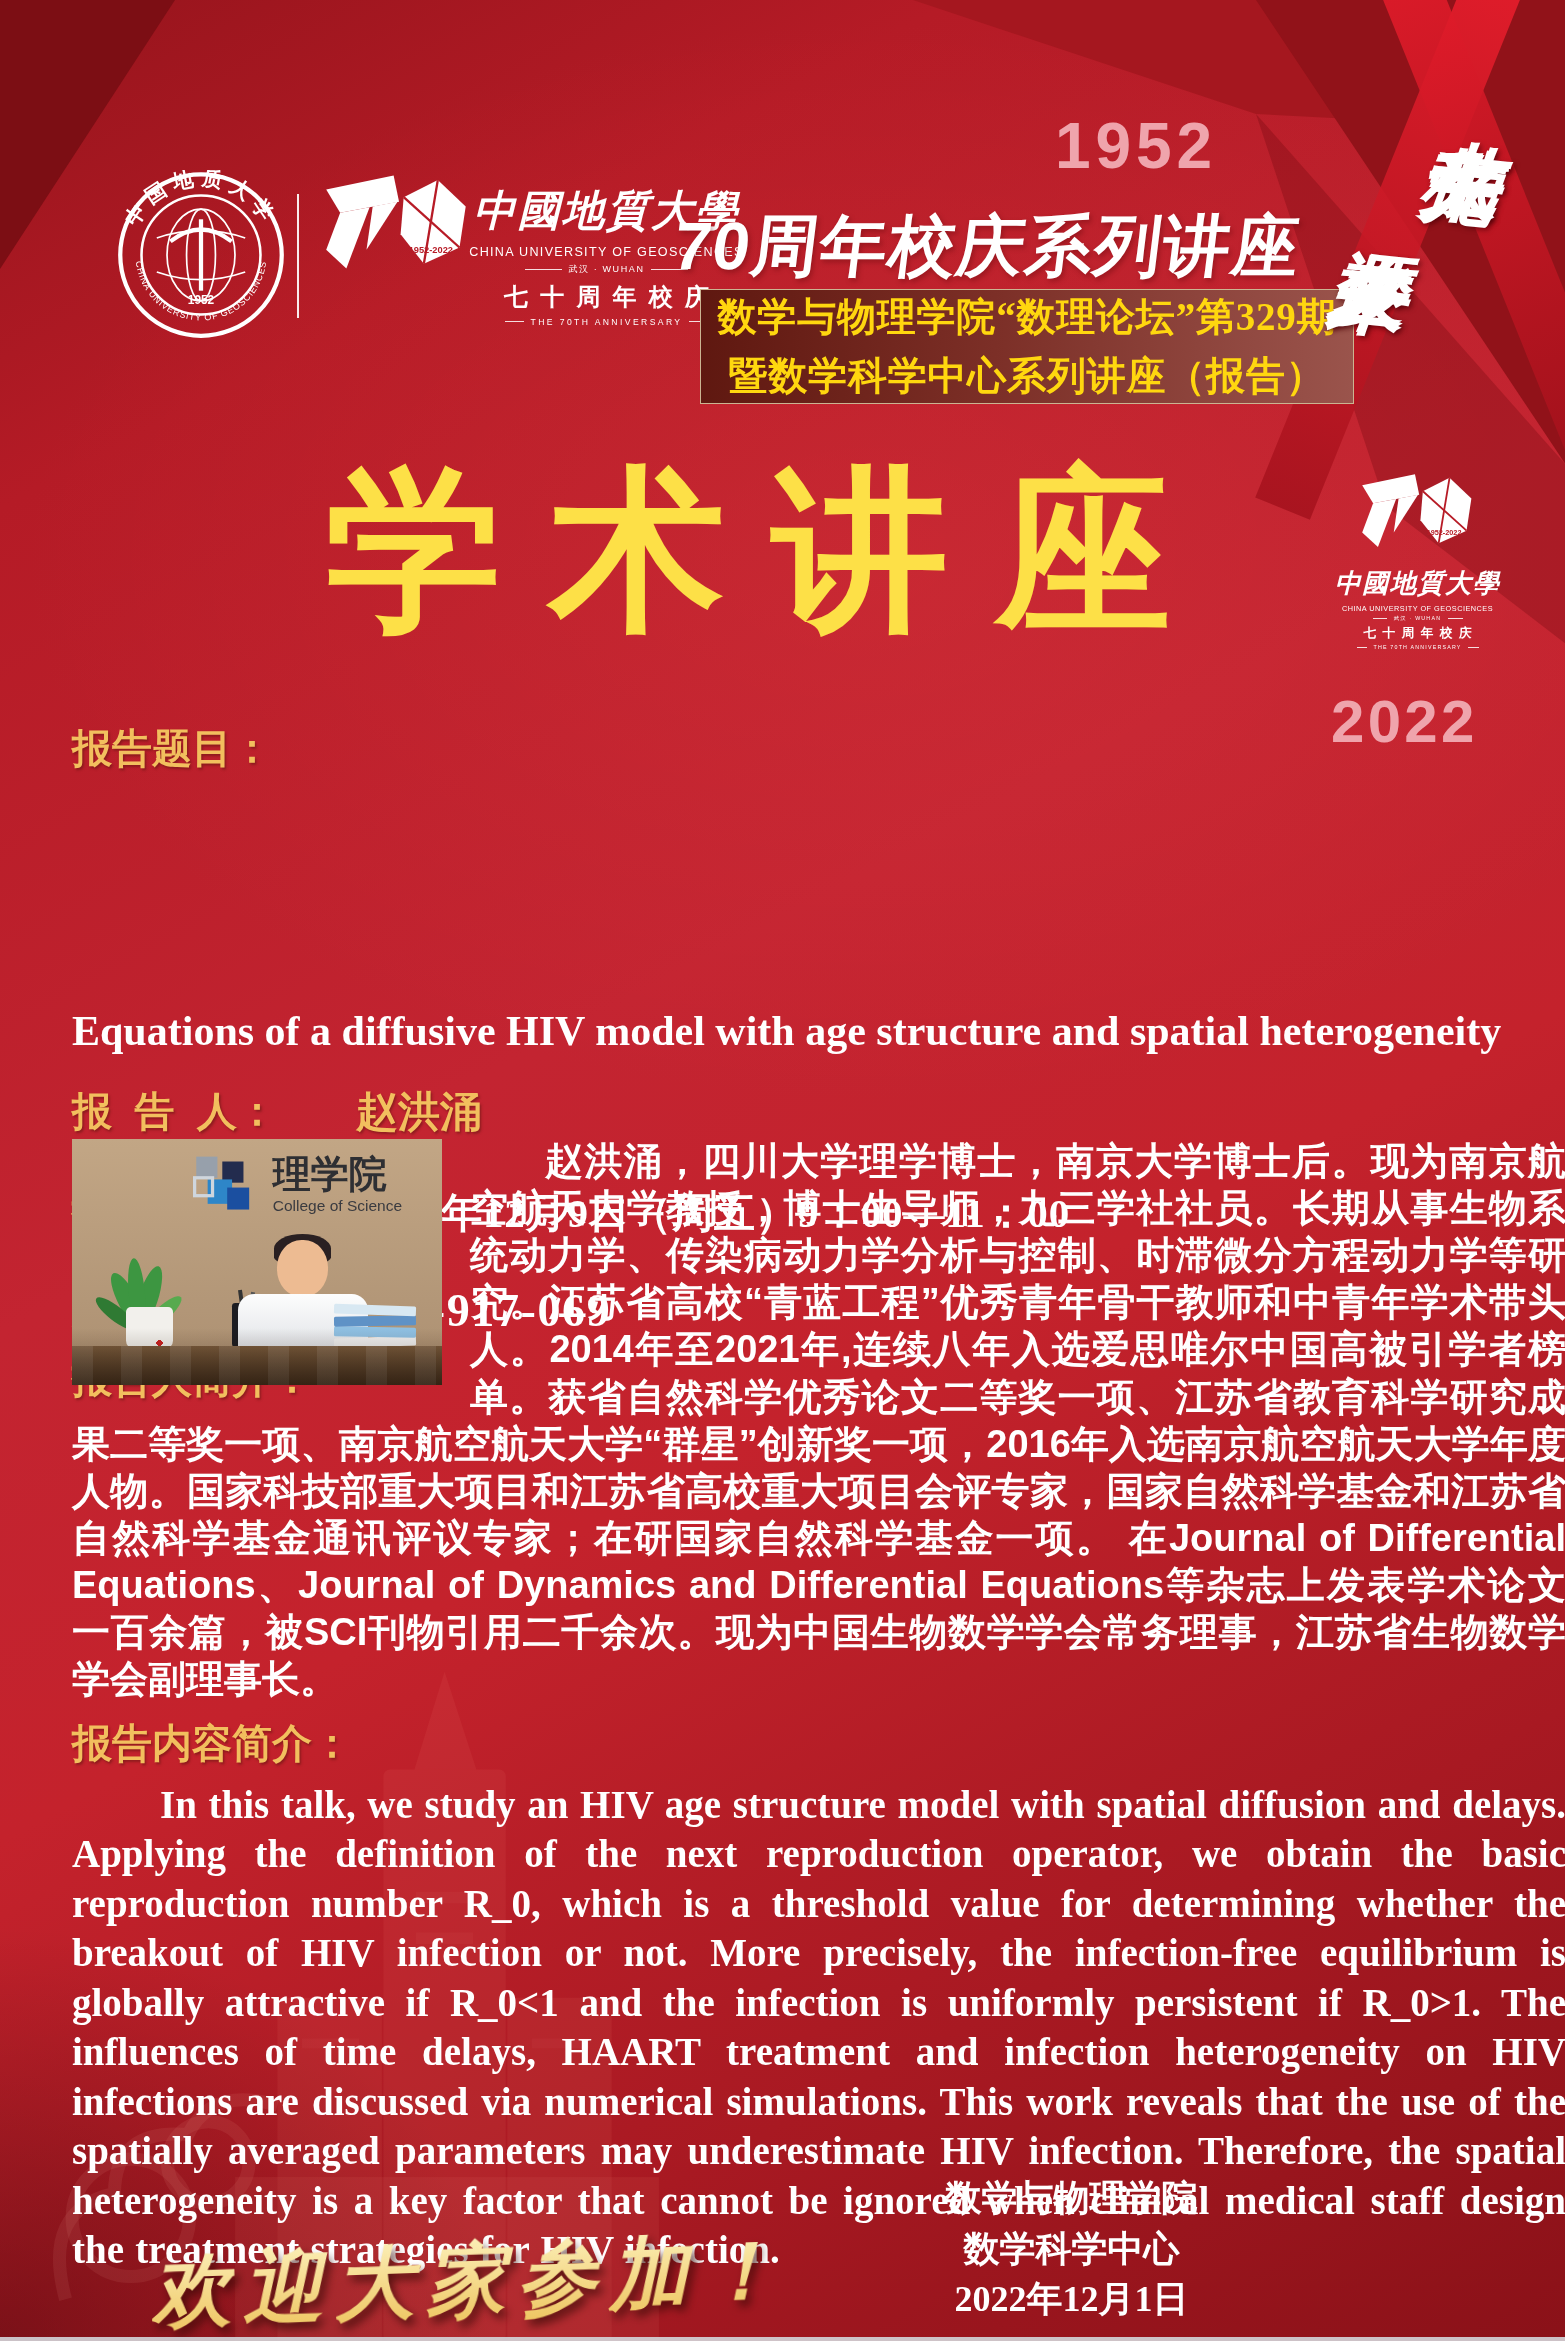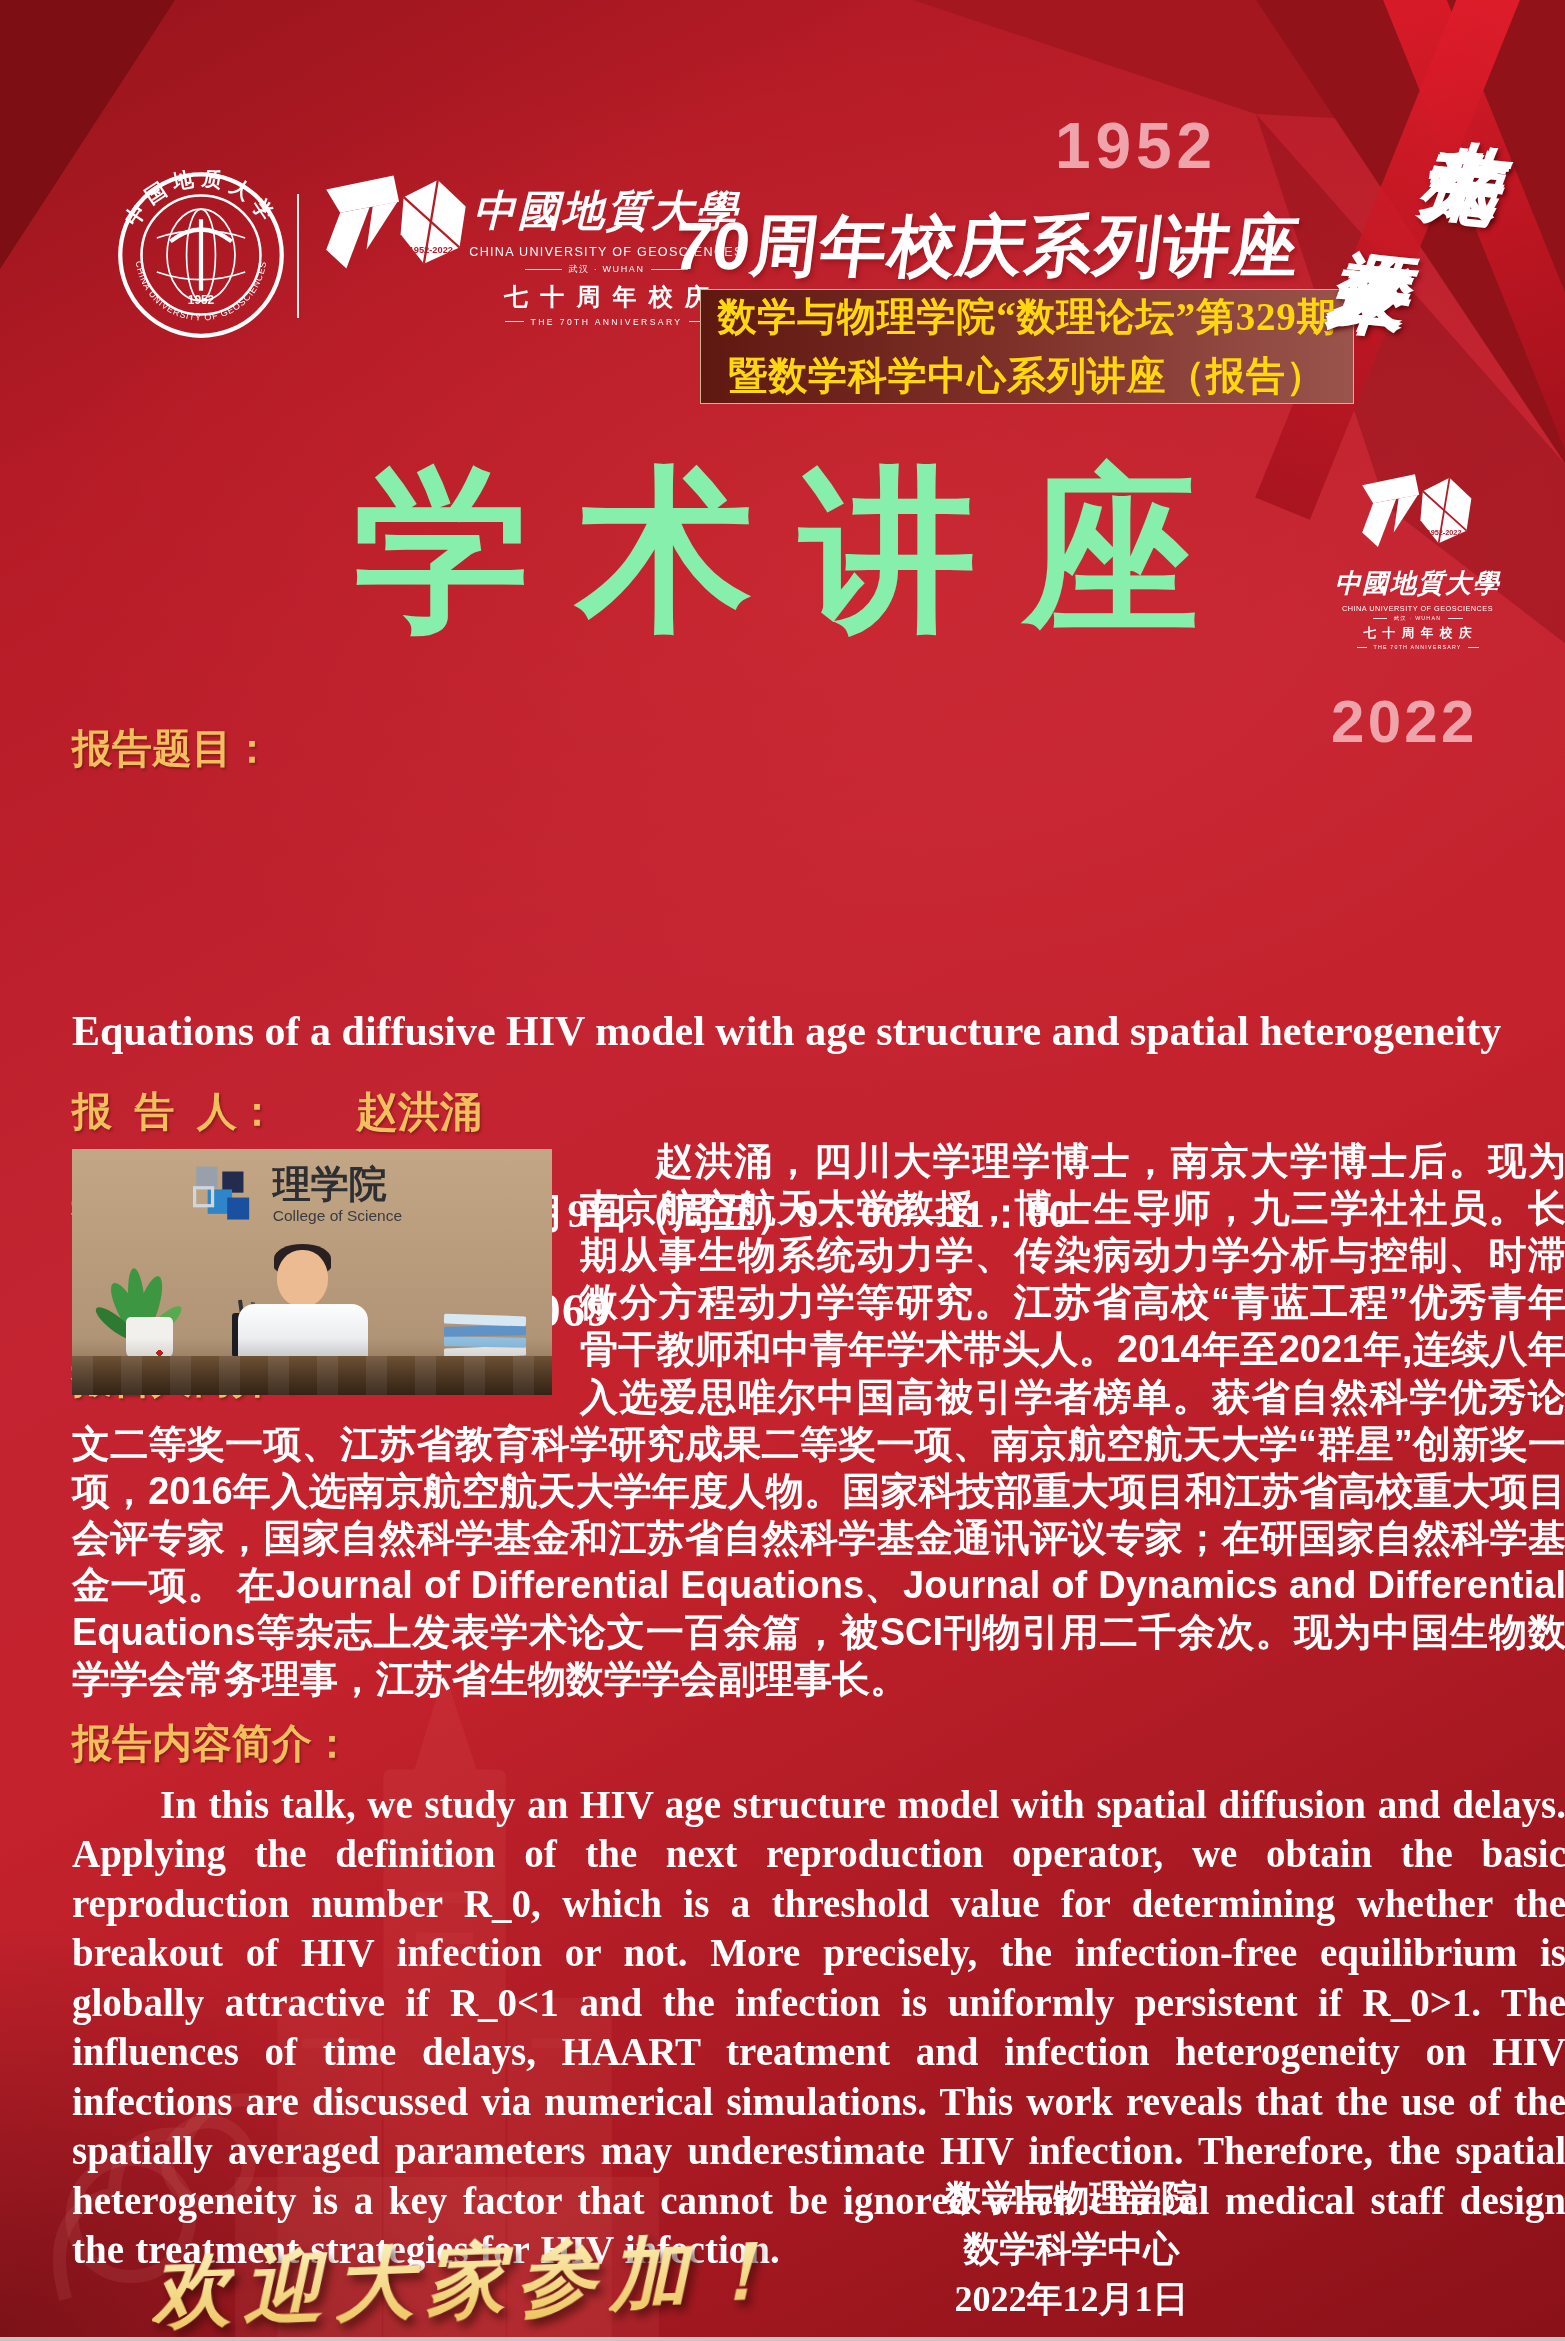--- a/index.html
+++ b/index.html
@@ -61,21 +61,21 @@
     align-items:center;gap:4.9px;}
   .forum-box div{font-family:Liberation Serif, serif;font-weight:600;font-size:39px;
     color:#ffd70f;white-space:nowrap;letter-spacing:0.8px;}
 
   .slogan{writing-mode:vertical-rl;color:#fff;font-family:"Liberation Serif",serif;
     font-weight:bold;font-style:italic;font-size:77px;line-height:1;letter-spacing:3.3px;
     text-shadow:2.4px 2.4px 5.7px rgba(80,0,8,.6);}
   .slogan-1{left:1432px;top:78px;transform:rotate(6deg);}
   .slogan-2{left:1339px;top:188px;transform:rotate(6deg);}
 
-  .main-title{left:354px;top:462px;font-size:176px;font-weight:900;color:#86efac;
+  .main-title{left:326px;top:462px;font-size:176px;font-weight:900;color:#fde047;
     letter-spacing:47px;white-space:nowrap;line-height:1;}
 
   .mini-logo-block{left:1328px;top:473px;width:179px;display:flex;flex-direction:column;
     align-items:center;color:#fff;text-align:center;}
   .mini-logo-block svg{width:122px;height:91px;}
   .mini-logo-block .cn{font-family:"Liberation Serif",serif;font-weight:bold;font-style:italic;
     font-size:26px;letter-spacing:1.6px;white-space:nowrap;margin-top:1.6px;}
   .mini-logo-block .en{font-size:7.3px;letter-spacing:0.5px;margin-top:3.3px;white-space:nowrap;}
   .mini-logo-block .city{font-size:5.3px;letter-spacing:1.2px;margin-top:2.4px;width:90px;}
   .mini-logo-block .anncn{font-size:12.6px;font-weight:bold;letter-spacing:6.5px;margin-top:2.4px;
@@ -107,21 +107,21 @@
   .body-flow{left:72px;top:1138px;width:1494px;}
   .bio{font-size:38px;font-weight:bold;color:#fff;text-align:justify;line-height:1.24;
     margin:0;text-indent:75px;}
   .abs-label{font-size:40px;font-weight:900;color:#f2bf5e;margin-top:13px;
     text-shadow:1.6px 1.6px 2.4px rgba(80,20,10,.45);}
   .abstract{font-family:"Liberation Serif",serif;font-weight:bold;color:#fff;
     font-size:39px;line-height:1.27;text-align:justify;text-indent:88px;margin:8.2px 0 0 0;
     word-spacing:1.6px;}
 
   
-  .photo{float:left;width:480px;height:246px;margin:11px 28px 0 0;position:relative;
+  .photo{float:left;width:370px;height:246px;margin:1px 28px 0 0;position:relative;
     background:linear-gradient(#c2a685,#ab8f71);overflow:hidden;}
   .photo .logo{position:absolute;left:121px;top:16.3px;display:flex;gap:9.8px;align-items:flex-start;}
   .photo .logo-text .t1{font-size:38px;font-weight:bold;color:#2e2f33;line-height:1;}
   .photo .logo-text .t2{font-size:15.5px;color:#3a3b40;margin-top:3.3px;text-align:right;}
   .photo .desk{position:absolute;left:0;bottom:0;width:100%;height:39px;
     background:linear-gradient(#7a5b3c,#42301e);}
   .photo .desk::after{content:"";position:absolute;inset:0;
     background:repeating-linear-gradient(90deg,rgba(255,255,255,.10) 0 21px,transparent 21px 49px);}
   .photo .hair{position:absolute;left:202px;top:95px;width:57px;height:29px;
     background:#2a2022;border-radius:50% 50% 20% 20%;}

